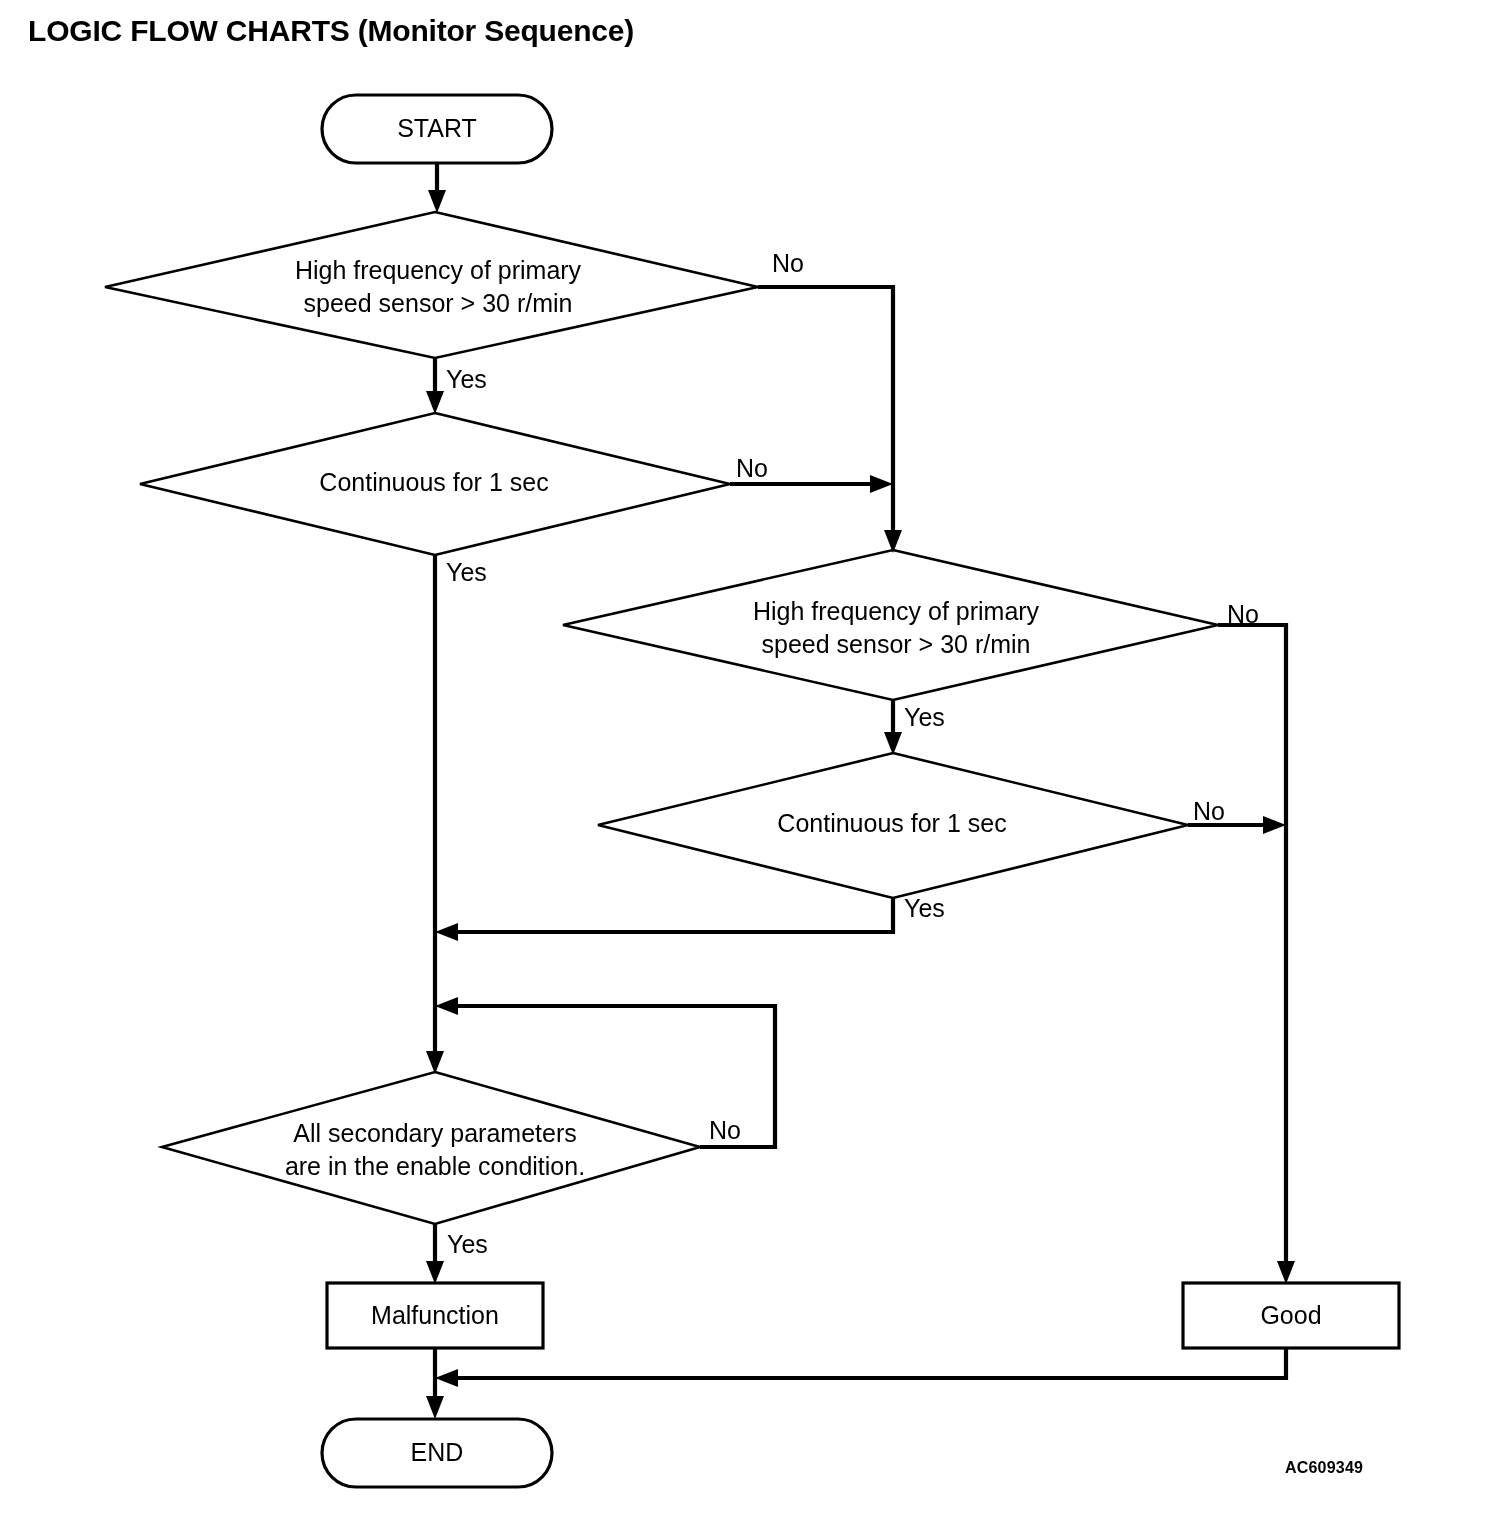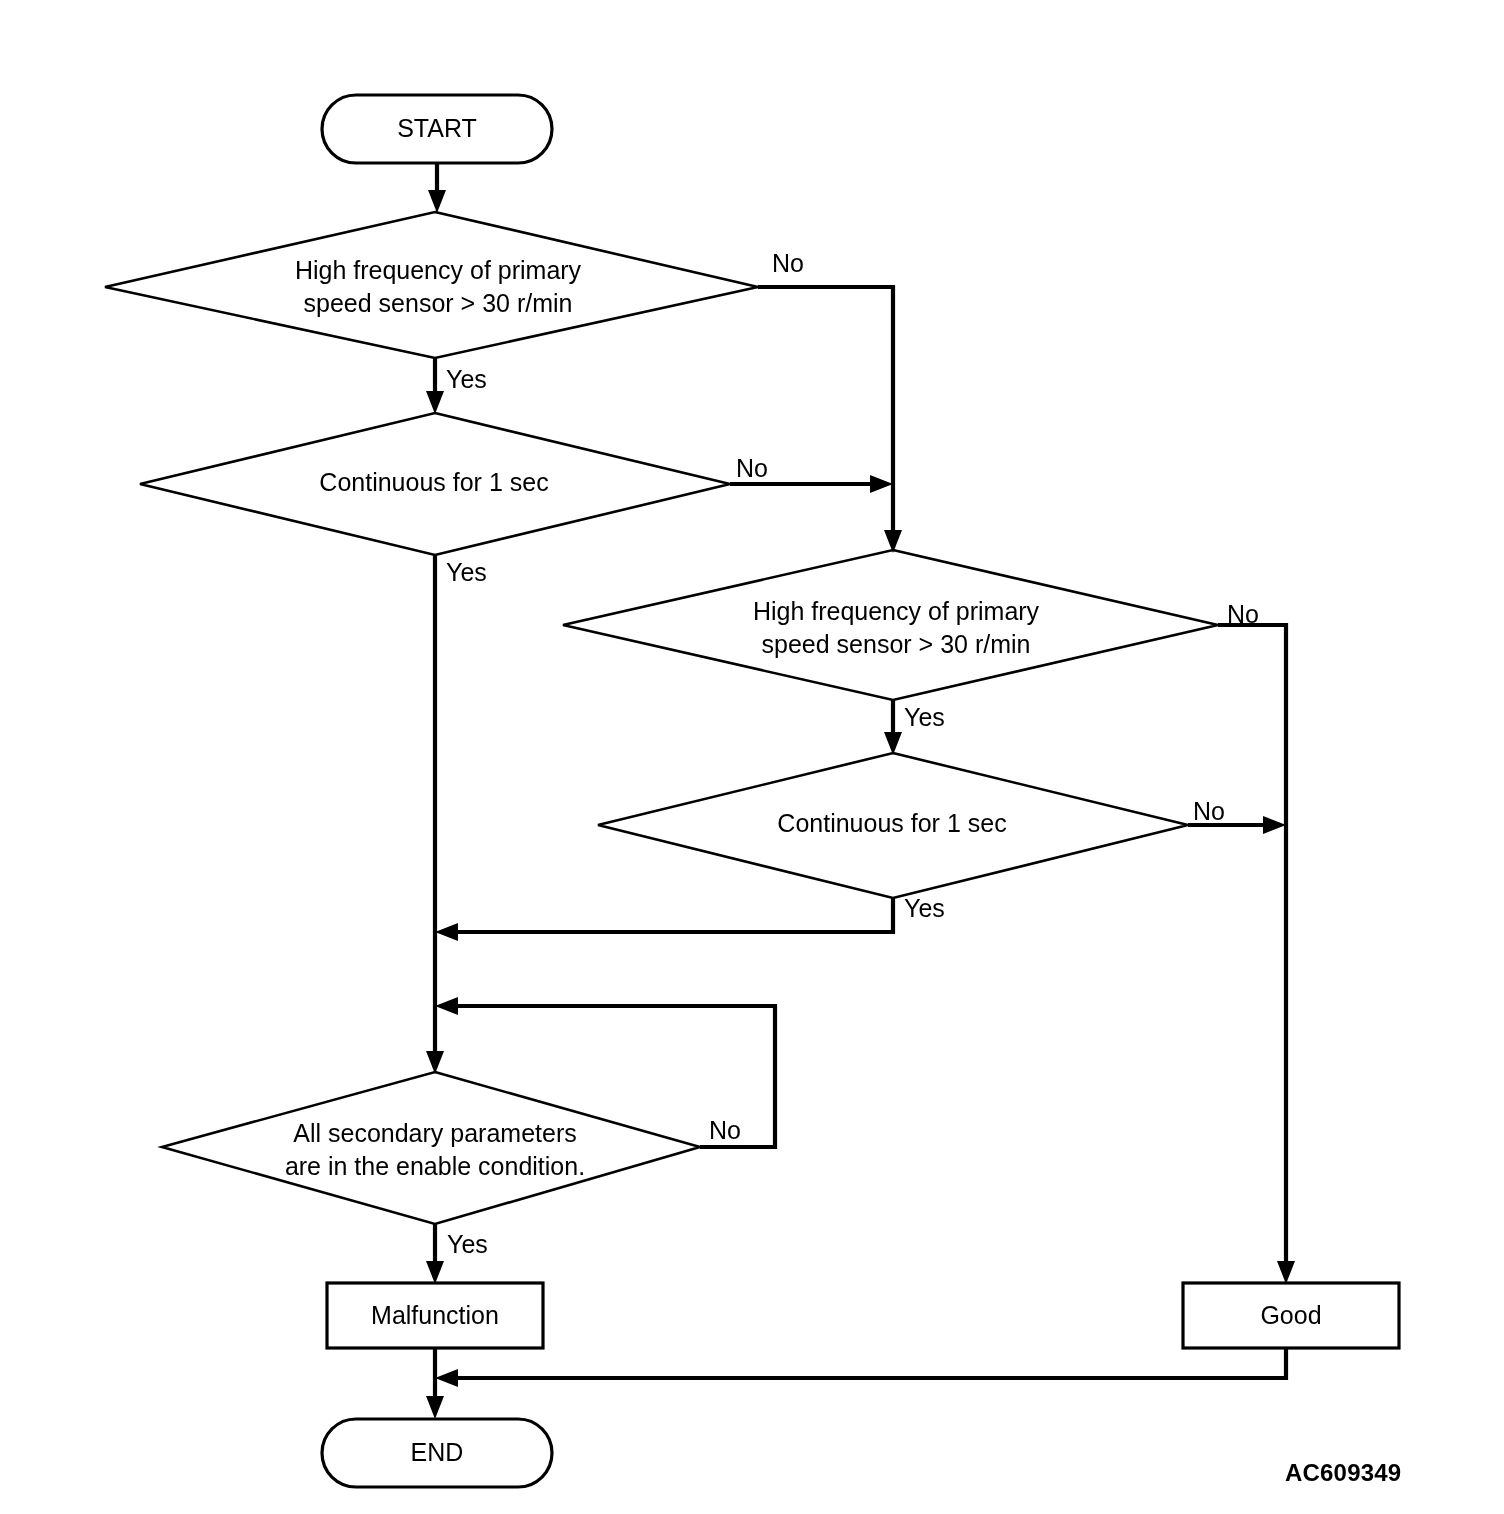--- a/index.html
+++ b/index.html
@@ -22,21 +22,21 @@
     top: 14px;
     font-size: 30px;
     font-weight: bold;
     letter-spacing: -0.2px;
     white-space: nowrap;
   }
   #ref-code {
     position: absolute;
     left: 1285px;
     top: 1459px;
-    font-size: 24px;
+    font-size: 16px;
     font-weight: bold;
     letter-spacing: 0.2px;
   }
   #flow-svg {
     position: absolute;
     left: 0;
     top: 0;
   }
   .node-text {
     font-family: "Liberation Sans", sans-serif;
@@ -71,20 +71,21 @@
   .arrowhead {
     fill: #000000;
     stroke: none;
   }
 </style>
 </head>
 <body>
 
 <div id="page">
 
+  <div id="chart-title">LOGIC FLOW CHARTS (Monitor Sequence)</div>
 
   <svg id="flow-svg" width="1504" height="1514" viewBox="0 0 1504 1514">
 
     <g>
       <path class="conn" d="M 437,163 L 437,200"></path>
       <polygon class="arrowhead" points="437,213 428,190 446,190"></polygon>
     </g>
 
     <g>
       <path class="conn" d="M 435,358 L 435,400"></path>

